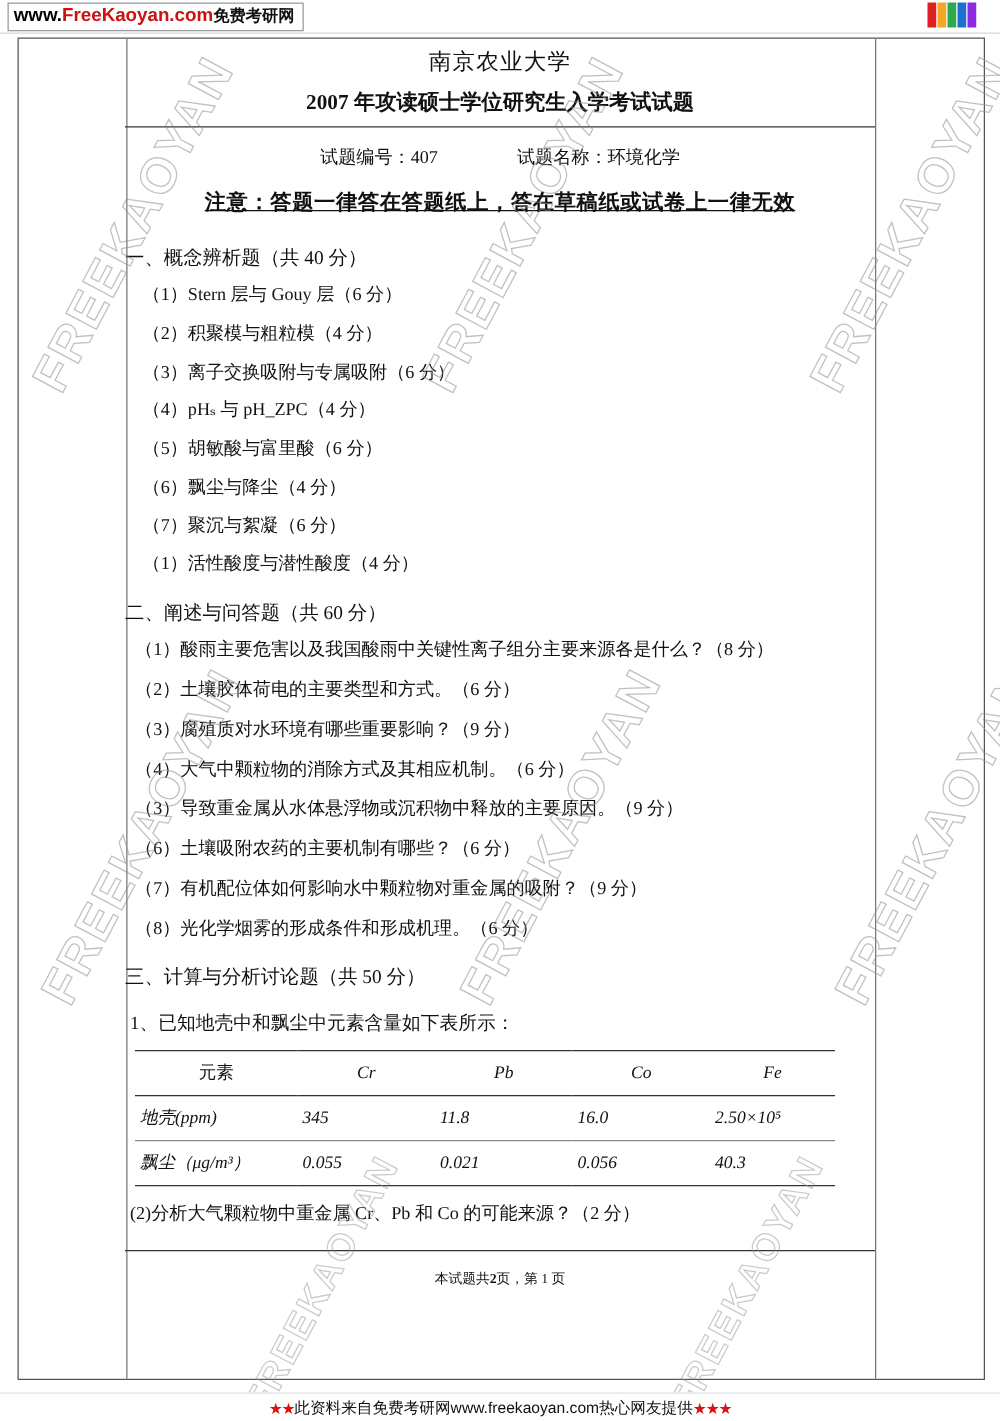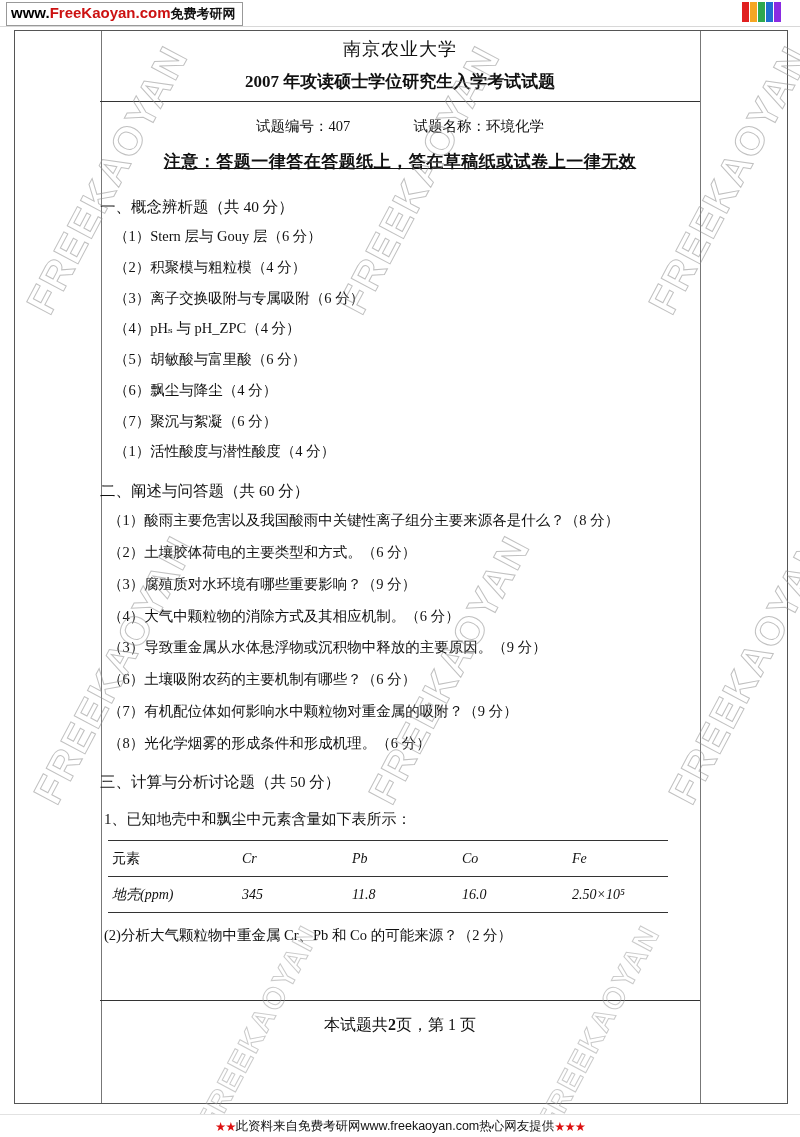--- a/index.html
+++ b/index.html
@@ -142,20 +142,21 @@
   }
   table.data th, table.data td {
     text-align: left;
     padding: 7px 4px 7px 4px;
   }
   table.data thead th {
     font-weight: normal;
     font-style: italic;
     border-top: 1.2px solid #333;
     border-bottom: 1.2px solid #333;
+    text-align: center;
   }
   table.data thead th.plain { font-style: normal; }
   table.data tbody tr td { border-bottom: 1px solid #888; font-style: italic; }
   table.data tbody tr:last-child td { border-bottom: 1.2px solid #333; }
   table.data col.c0 { width: 130px; }
   table.data col.c1 { width: 110px; }
   table.data col.c2 { width: 110px; }
   table.data col.c3 { width: 110px; }
 
   .qline { margin: 10px 0 8px 4px; font-size: 14.5px; }
@@ -165,21 +166,21 @@
     position: absolute;
     left: 100px; right: 100px;
     top: 1000px;
     border-top: 1.5px solid #333;
   }
   .foot-text {
     position: absolute;
     left: 0; right: 0;
     top: 1015px;
     text-align: center;
-    font-size: 16px;
+    font-size: 11px;
   }
   .foot-text .pg { font-weight: bold; }
 
   
   .bottom-strip {
     position: absolute;
     left: 0; bottom: 0;
     width: 800px;
     height: 22px;
     background: #fff;
@@ -291,20 +292,27 @@
       </tr>
     </thead>
     <tbody>
       <tr>
         <td>地壳(ppm)</td>
         <td>345</td>
         <td>11.8</td>
         <td>16.0</td>
         <td>2.50×10⁵</td>
       </tr>
+      <tr>
+        <td>飘尘（μg/m³）</td>
+        <td>0.055</td>
+        <td>0.021</td>
+        <td>0.056</td>
+        <td>40.3</td>
+      </tr>
     </tbody>
   </table>
 
   <div class="qline">(2)分析大气颗粒物中重金属 Cr、Pb 和 Co 的可能来源？（2 分）</div>
 </div>
 
 <div class="foot-rule"></div>
 <div class="foot-text">
   <span>本试题共</span><span class="pg">2</span><span>页，第 1 页</span>
 </div>

